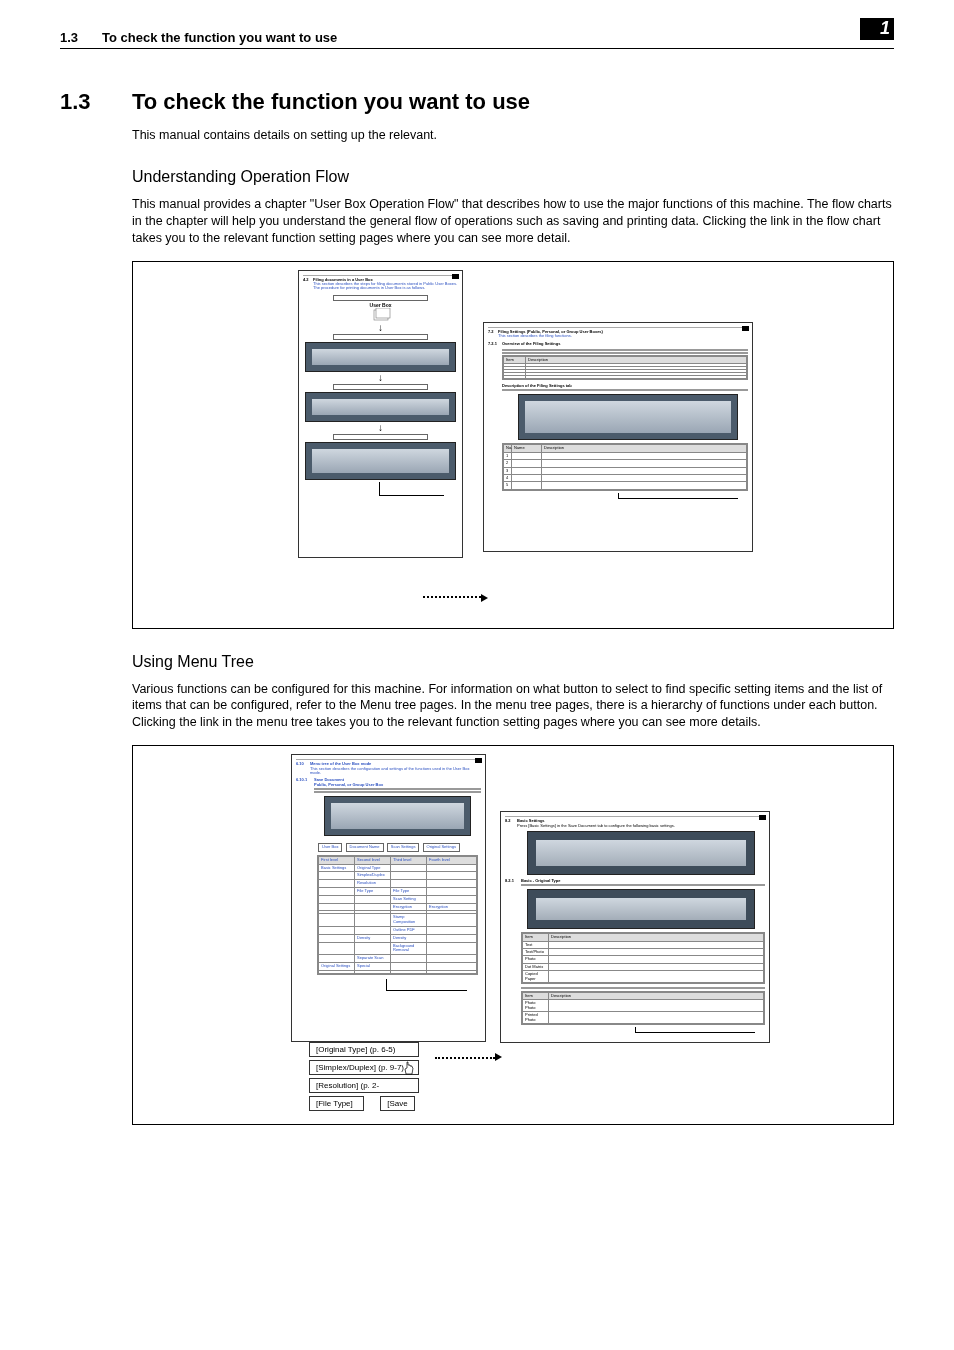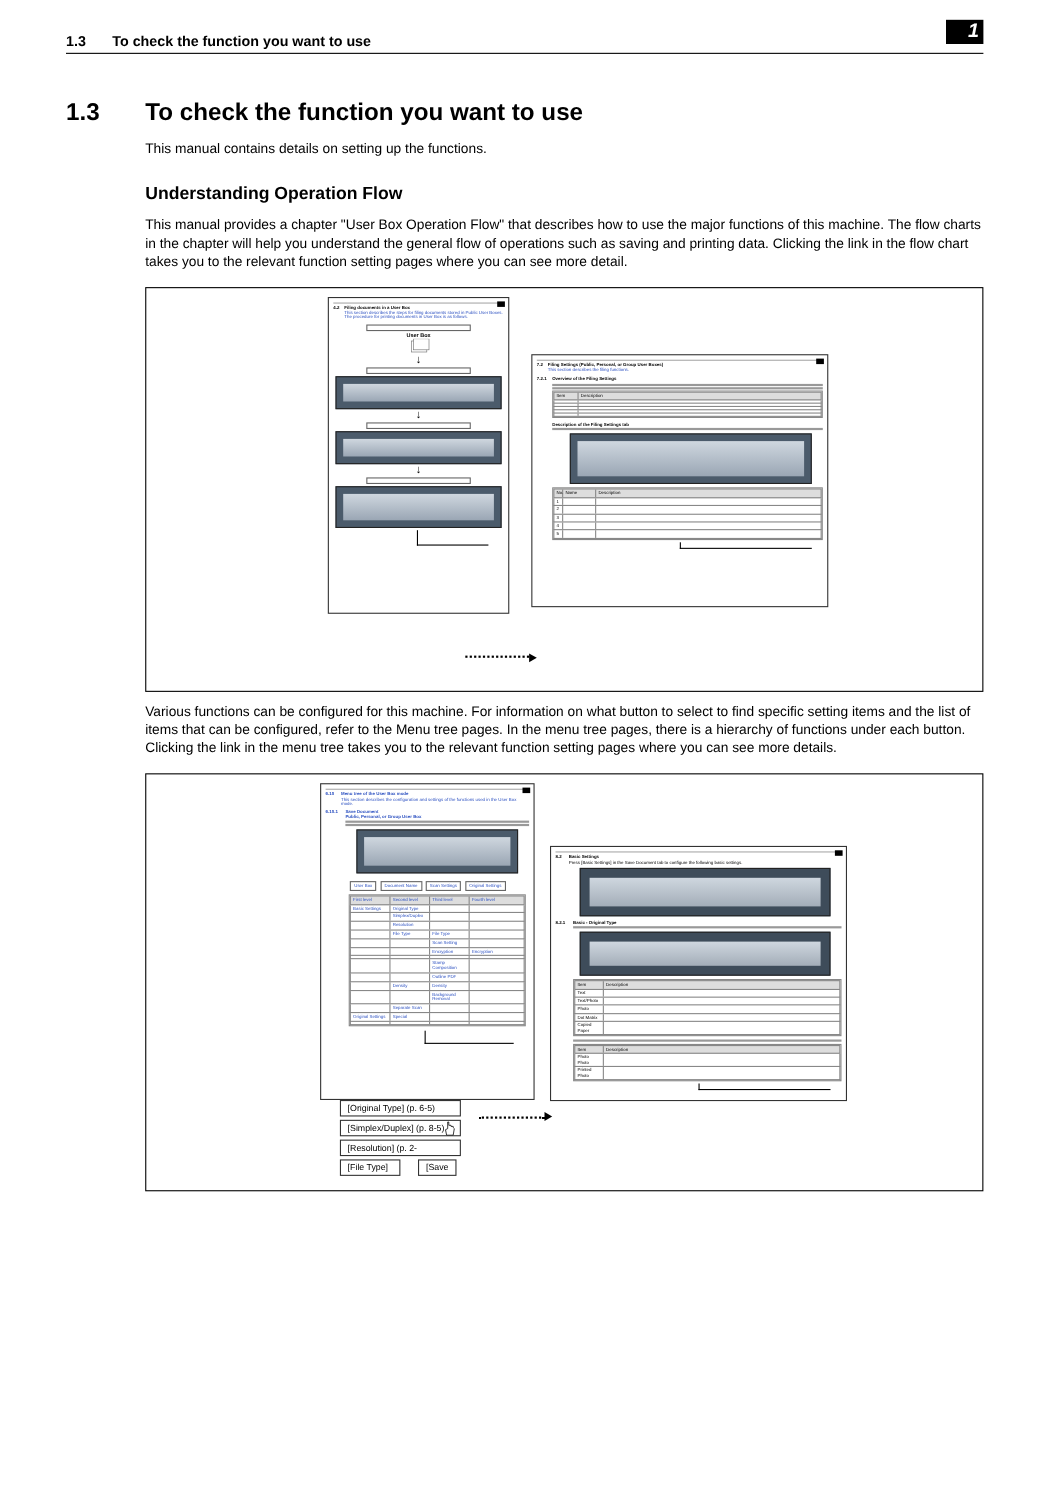--- a/index.html
+++ b/index.html
@@ -8,21 +8,21 @@
   .running-head { display: flex; align-items: center; border-bottom: 1px solid #000; padding-bottom: 3px; }
   .running-head .sec-num { font-weight: bold; font-size: 13px; margin-right: 24px; }
   .running-head .sec-title { font-weight: bold; font-size: 13px; }
   .chapter-badge { position: absolute; right: 60px; top: 18px; width: 34px; height: 22px; background: #000; color: #fff; font-weight: bold; font-size: 18px; display: flex; align-items: flex-end; justify-content: flex-end; padding: 0 4px 1px 0; font-style: italic; }
   .content { margin-top: 40px; }
   .h1-row { display: flex; align-items: baseline; margin-bottom: 12px; }
   .h1-num { font-weight: bold; font-size: 22px; width: 72px; }
   .h1-title { font-weight: bold; font-size: 22px; }
   .body-col { margin-left: 72px; }
   .para { font-size: 12.5px; line-height: 1.35; margin-bottom: 14px; }
-  .h2 { font-weight: bold; font-size: 16px; margin-top: 24px; margin-bottom: 10px; }
+  .h2 { font-weight: normal; font-size: 16px; margin-top: 24px; margin-bottom: 10px; }
   .figure-box { border: 1px solid #000; height: 368px; margin: 6px 0 10px 0; position: relative; padding: 8px; }
   .fb2 { height: 380px; }
   
   .col-left, .col-right { position: absolute; }
   .col-left { left: 165px; top: 8px; width: 165px; }
   .col-right { left: 350px; top: 60px; width: 270px; }
   .mini-page { border: 1px solid #333; background: #fff; position: relative; font-size: 4px; line-height: 1.1; padding: 4px; margin-bottom: 6px; }
   .mini-page .stripe { position: absolute; right: 3px; top: 3px; width: 7px; height: 5px; background: #000; }
   .mini-page .hline { border-bottom: 0.5px solid #aaa; margin-bottom: 2px; }
   .mini-blue { color: #2a4fc0; }
@@ -60,21 +60,21 @@
   </div>
   <div class="chapter-badge">1</div>
 
   <div class="content">
     <div class="h1-row">
       <div class="h1-num">1.3</div>
       <div class="h1-title">To check the function you want to use</div>
     </div>
 
     <div class="body-col">
-      <p class="para">This manual contains details on setting up the functions.</p>
+      <p class="para">This manual contains details on setting up the relevant.</p>
 
       <h3 class="h2">Understanding Operation Flow</h3>
       <p class="para">This manual provides a chapter "User Box Operation Flow" that describes how to use the major functions of this machine. The flow charts in the chapter will help you understand the general flow of operations such as saving and printing data. Clicking the link in the flow chart takes you to the relevant function setting pages where you can see more detail.</p>
 
       <div class="figure-box">
 
         <div class="col-left">
           <div class="mini-page" style="height:288px;">
             <div class="stripe"></div>
             <div class="hline"></div>
@@ -184,20 +184,21 @@
                 </div>
             </div>
             <div style="border-left:0.5px solid #000;border-bottom:0.5px solid #000;height:6px;margin:2px 10px 0 130px;"></div>
           </div>
         </div>
 
         <div class="dotted-arrow" style="left:290px; bottom:30px; width:58px;"></div>
         <div class="arrow-head" style="left:348px; bottom:26px;"></div>
       </div>
 
+      <h3 class="h2">Using Menu Tree</h3>
       <p class="para">Various functions can be configured for this machine. For information on what button to select to find specific setting items and the list of items that can be configured, refer to the Menu tree pages. In the menu tree pages, there is a hierarchy of functions under each button. Clicking the link in the menu tree takes you to the relevant function setting pages where you can see more details.</p>
 
       <div class="figure-box fb2">
         <div class="f2-left">
           <div class="mini-page" style="height:288px;">
             <div class="stripe"></div>
             <div class="hline"></div>
             <div style="display:flex;">
               <span class="mini-blue" style="width:14px;font-weight:bold;">6.10</span>
               <span class="mini-blue" style="font-weight:bold;">Menu tree of the User Box mode</span>
@@ -369,21 +370,21 @@
                 </div>
             </div>
             <div style="border-left:0.5px solid #000;border-bottom:0.5px solid #000;height:6px;margin:2px 10px 0 130px;"></div>
           </div>
         </div>
 
         <div class="link-list">
           <div class="item">[Original Type] (p. 6-5)</div>
           <span style="position:relative;top:-2px;">&nbsp;</span><br>
           <div class="item" style="position:relative;">
-            <span>[Simplex/Duplex] (p. 8-5)</span>
+            <span>[Simplex/Duplex] (p. 9-7)</span>
             <span class="hand" style="position:absolute;right:2px;top:-2px;">
               <svg width="14" height="16">
                   <path d="M5 1v6l-2 1 1 5h6l1-6-1-1V5l-2 0V4l-2 0V1z" fill="#fff" stroke="#000" stroke-width="0.7"></path>
                 </svg>
             </span>
           </div><br>
           <div class="item">[Resolution] (p. 2-</div><br>
           <div class="item" style="min-width:55px;">[File Type]</div>
           <div class="item" style="min-width:30px;margin-left:14px;">[Save</div>
         </div>

